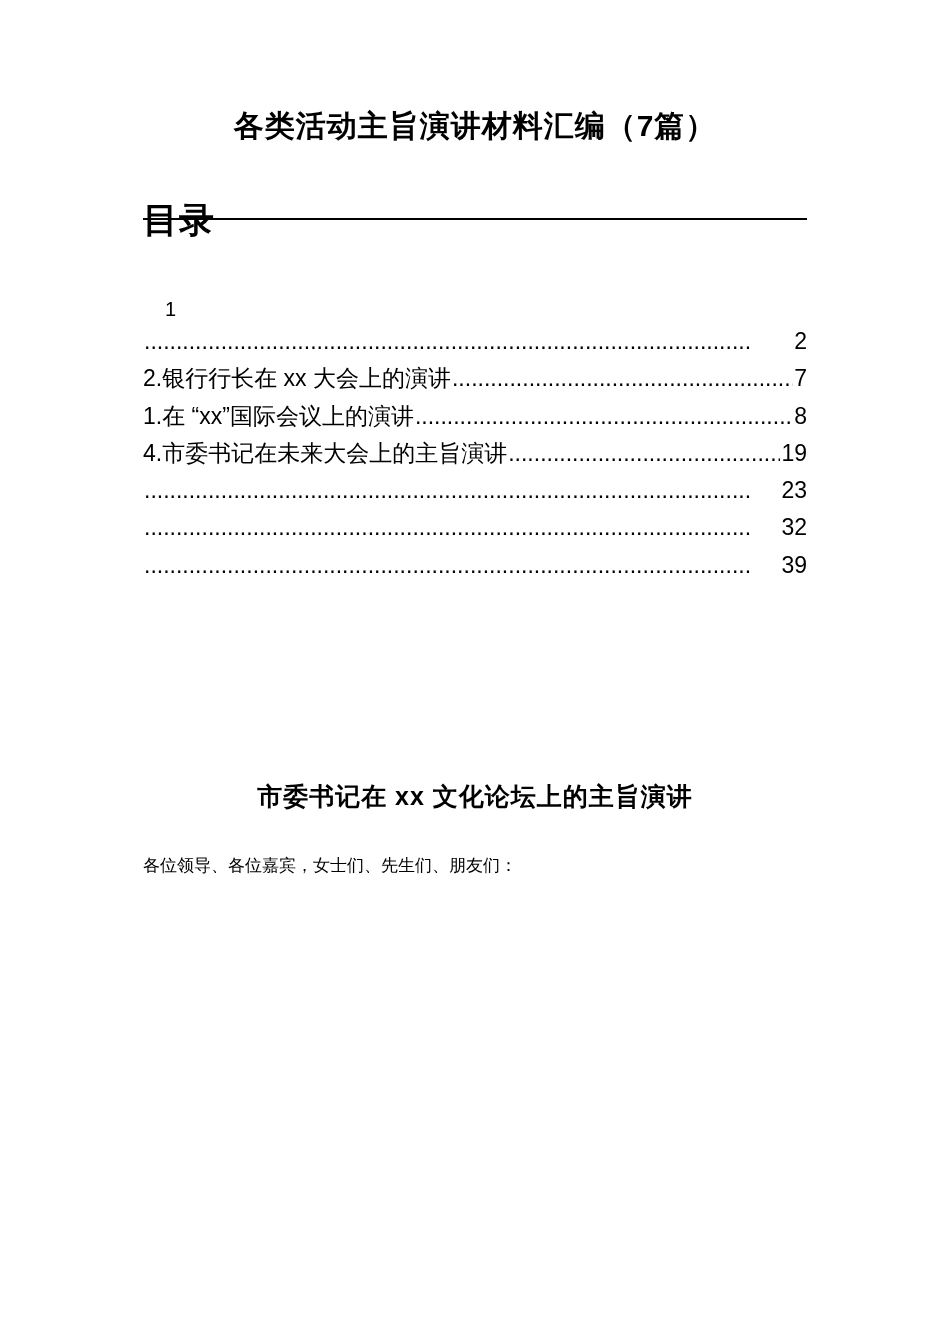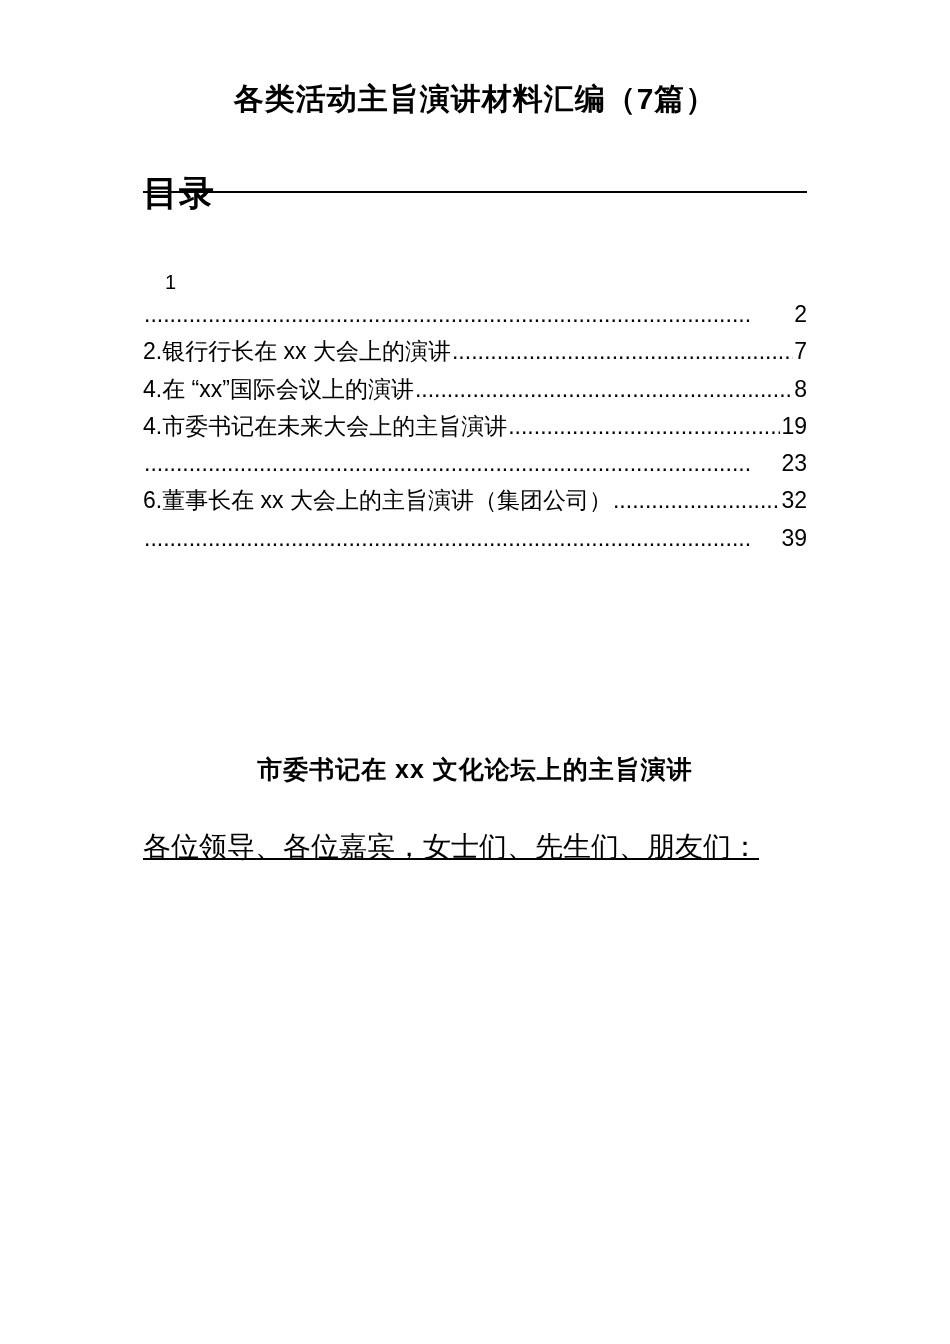--- a/index.html
+++ b/index.html
@@ -23,21 +23,21 @@
     position: relative;
   }
   .top-rule {
     position: absolute;
     left: 143px;
     right: 143px;
     top: 112px;
     border-top: 2px solid #000;
   }
   .doc-title {
-    margin-top: 79px;
+    margin-top: 106px;
     text-align: center;
     font-size: 30px;
     font-weight: bold;
     letter-spacing: 1px;
     line-height: 1.3;
   }
   .toc-heading {
     margin-top: 52px;
     text-align: left;
     font-size: 35px;
@@ -76,24 +76,23 @@
   }
   .section-title {
     margin-top: 196px;
     text-align: center;
     font-size: 25px;
     font-weight: bold;
     letter-spacing: 1px;
   }
   .body-text {
     margin-top: 40px;
-    font-size: 28px;
+    font-size: 17px;
     line-height: 1.52;
     text-align: justify;
-    text-decoration: underline;
   }
   .body-text p {
     margin: 0;
   }
   .para-indent {
     text-indent: 2em;
   }
 </style>
 </head>
 <body>
@@ -115,38 +114,37 @@
       <span class="toc-page">2</span>
     </div>
 
     <div class="toc-row">
       <span class="toc-label">2.银行行长在 xx 大会上的演讲</span>
       <span class="toc-dots">...............................................................................................</span>
       <span class="toc-page">7</span>
     </div>
 
     <div class="toc-row">
-      <span class="toc-label">4.在 “xx”国际会议上的演讲</span>
+      <span class="toc-label">1.在 “xx”国际会议上的演讲</span>
       <span class="toc-dots">...............................................................................................</span>
       <span class="toc-page">8</span>
     </div>
 
     <div class="toc-row">
       <span class="toc-label">4.市委书记在未来大会上的主旨演讲</span>
       <span class="toc-dots">...............................................................................................</span>
       <span class="toc-page">19</span>
     </div>
 
     <div class="toc-row">
       <span class="toc-dots">...............................................................................................</span>
       <span class="toc-page">23</span>
     </div>
 
     <div class="toc-row">
-      <span class="toc-label">6.董事长在 xx 大会上的主旨演讲（集团公司）</span>
       <span class="toc-dots">...............................................................................................</span>
       <span class="toc-page">32</span>
     </div>
 
     <div class="toc-row">
       <span class="toc-dots">...............................................................................................</span>
       <span class="toc-page">39</span>
     </div>
 
   </div>

